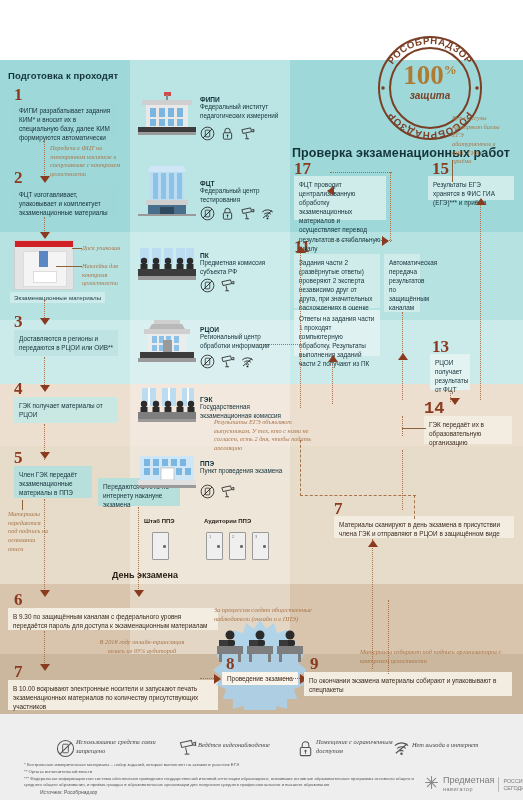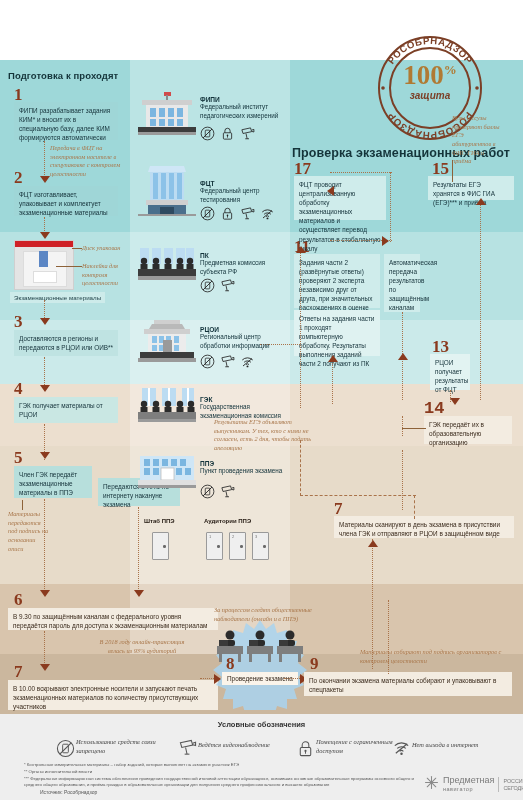--- a/index.html
+++ b/index.html
@@ -156,20 +156,21 @@
       <text><textPath href="#arcBot" startOffset="50%" text-anchor="middle" id="sealBot">РОСОБРНАДЗОР</textPath></text>
       <circle cx="5" cy="52" r="1.8" fill="#7b3f26"></circle>
       <circle cx="99" cy="52" r="1.8" fill="#7b3f26"></circle>
     </svg>
     <div class="pct"><span>100</span><small>%</small></div>
     <div class="zash">защита</div>
   </div>
 
   <div class="sect-head" style="left:8px;top:70px;">Подготовка к проходят</div>
   <div class="sect-head big" style="left:292px;top:146px;">Проверка экзаменационных работ</div>
+  <div class="day-label">День экзамена</div>
 
   <div class="num" style="left:14px;top:86px;">1</div>
   <div class="box" style="left:14px;top:102px;width:104px;height:38px;">ФИПИ разрабатывает задания КИМ* и вносит их в специальную базу, далее КИМ формируются автоматически</div>
 
   <div class="anno" style="left:50px;top:144px;width:76px;">Передача в ФЦТ на электронном носителе в спецупаковке с контролем целостности</div>
   <div class="vdot" style="left:44px;top:141px;height:38px;"></div>
   <div class="tri-d" style="left:40px;top:176px;"></div>
 
   <div class="num" style="left:14px;top:169px;">2</div>
   <div class="box" style="left:14px;top:186px;width:104px;height:30px;">ФЦТ изготавливает, упаковывает и комплектует экзаменационные материалы</div>
@@ -630,21 +631,20 @@
         <span>1</span>
       </div>
     <div class="door">
         <span>2</span>
       </div>
     <div class="door">
         <span>3</span>
       </div>
   </div>
 
-  <div class="leg-title">Условные обозначения</div>
 
   <div class="leg-item" style="left:56px;">
     <span class="ico">
         <svg viewBox="0 0 20 20">
           <circle cx="10" cy="10" r="8.5" fill="none" stroke="#555" stroke-width="1.1"></circle>
           <rect x="7" y="5.5" width="6" height="9" rx="1" fill="none" stroke="#555" stroke-width="1"></rect>
           <line x1="4" y1="16" x2="16" y2="4" stroke="#555" stroke-width="1.2"></line>
         </svg>
       </span>
     <span class="ltxt">Использование средств связи запрещено</span>

